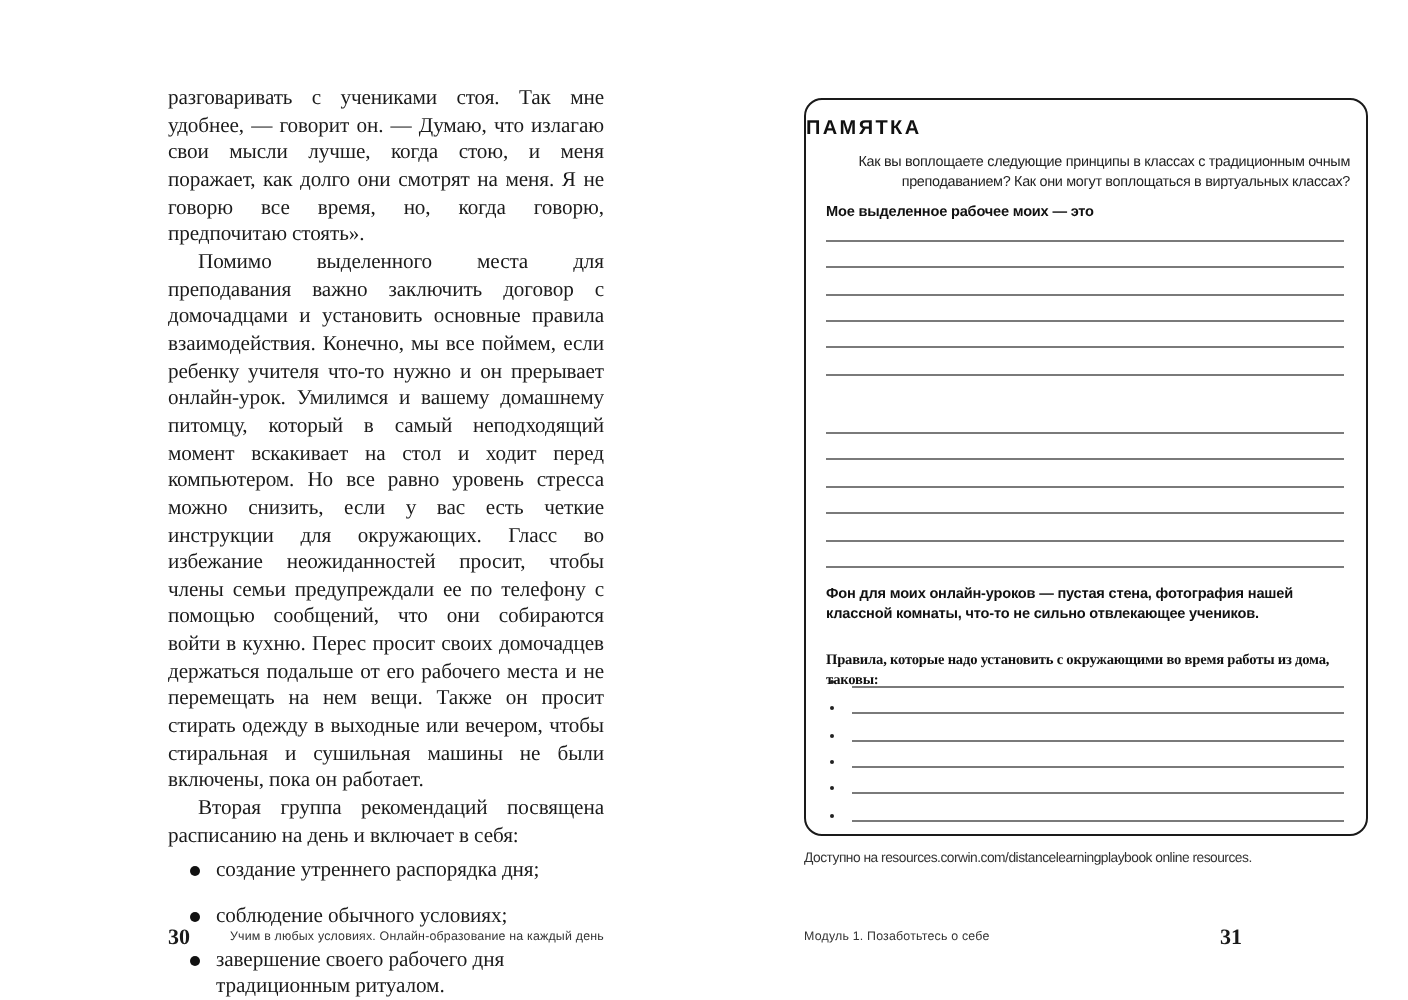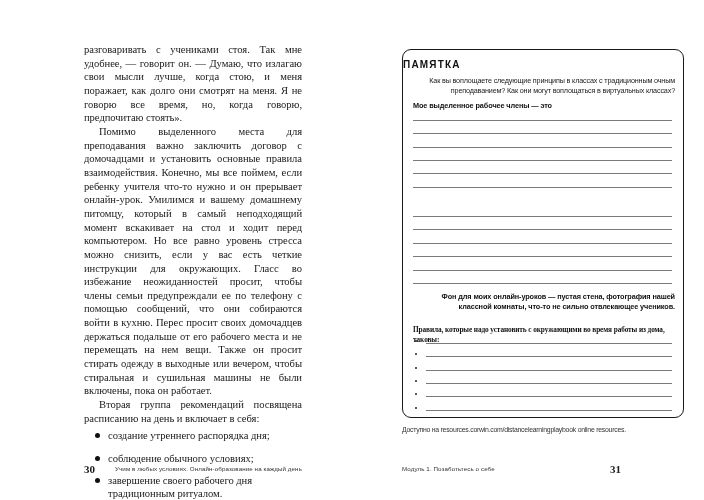--- a/index.html
+++ b/index.html
@@ -91,36 +91,36 @@
   </div>
   <div class="folio-num" style="left:84px;">30</div>
   <div class="running-head" style="left:115px;">Учим в любых условиях. Онлайн-образование на каждый день</div>
 </div>
 
 <div class="page page-right">
   <div class="memo-box">
     <div class="memo-title">ПАМЯТКА</div>
     <div class="memo-intro">Как вы воплощаете следующие принципы в классах с традиционным очным преподаванием? Как они могут воплощаться в виртуальных классах?</div>
 
-    <div class="memo-label" style="top:51px;">Мое выделенное рабочее члены — это</div>
+    <div class="memo-label" style="top:51px;">Мое выделенное рабочее моих — это</div>
     <div class="write-line" style="top:70px;"></div>
     <div class="write-line" style="top:83px;"></div>
     <div class="write-line" style="top:97px;"></div>
     <div class="write-line" style="top:110px;"></div>
     <div class="write-line" style="top:123px;"></div>
     <div class="write-line" style="top:137px;"></div>
 
     <div class="write-line" style="top:166px;"></div>
     <div class="write-line" style="top:179px;"></div>
     <div class="write-line" style="top:193px;"></div>
     <div class="write-line" style="top:206px;"></div>
     <div class="write-line" style="top:220px;"></div>
     <div class="write-line" style="top:233px;"></div>
 
-    <div class="memo-label" style="top:242px;text-align:right;">Фон для моих онлайн-уроков — пустая стена, фотография нашей классной комнаты, что-то не сильно отвлекающее учеников.</div>
+    <div class="memo-label" style="top:242px;">Фон для моих онлайн-уроков — пустая стена, фотография нашей классной комнаты, что-то не сильно отвлекающее учеников.</div>
     <div class="memo-label" style="top:275px;font-family:Liberation Serif, serif;">Правила, которые надо установить с окружающими во время работы из дома, таковы:</div>
 
     <div class="bullet-line-row" style="top:293px;">
         <span class="dot"></span>
         <span class="line"></span>
       </div>
     <div class="bullet-line-row" style="top:306px;">
         <span class="dot"></span>
         <span class="line"></span>
       </div>

